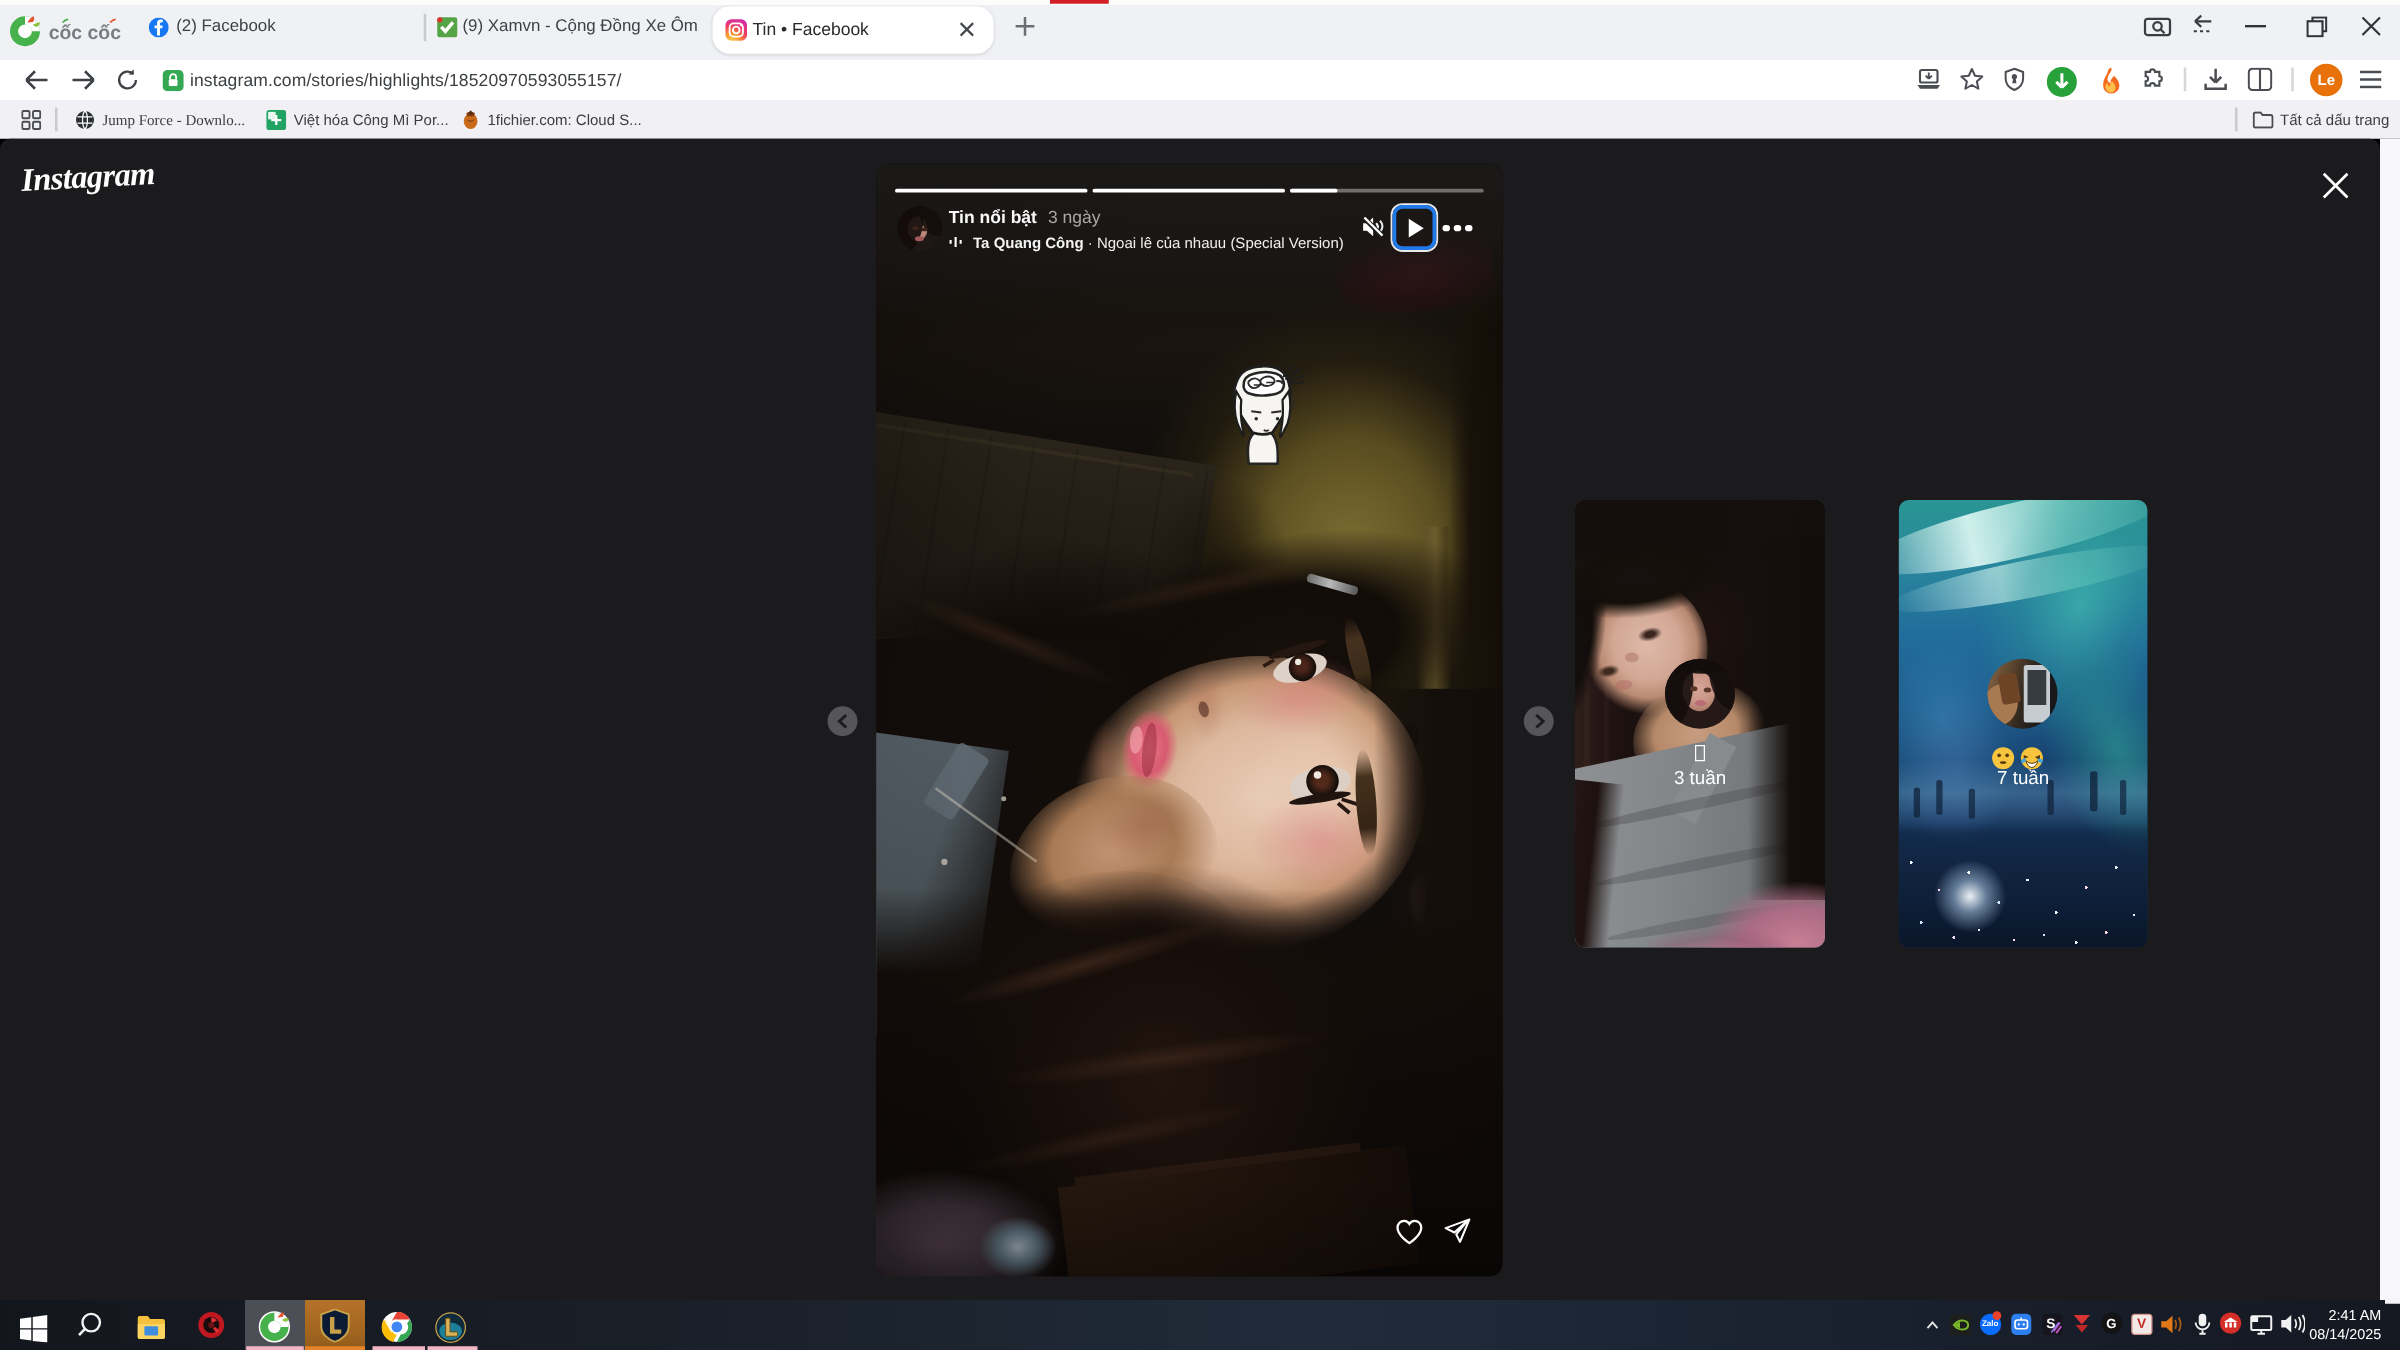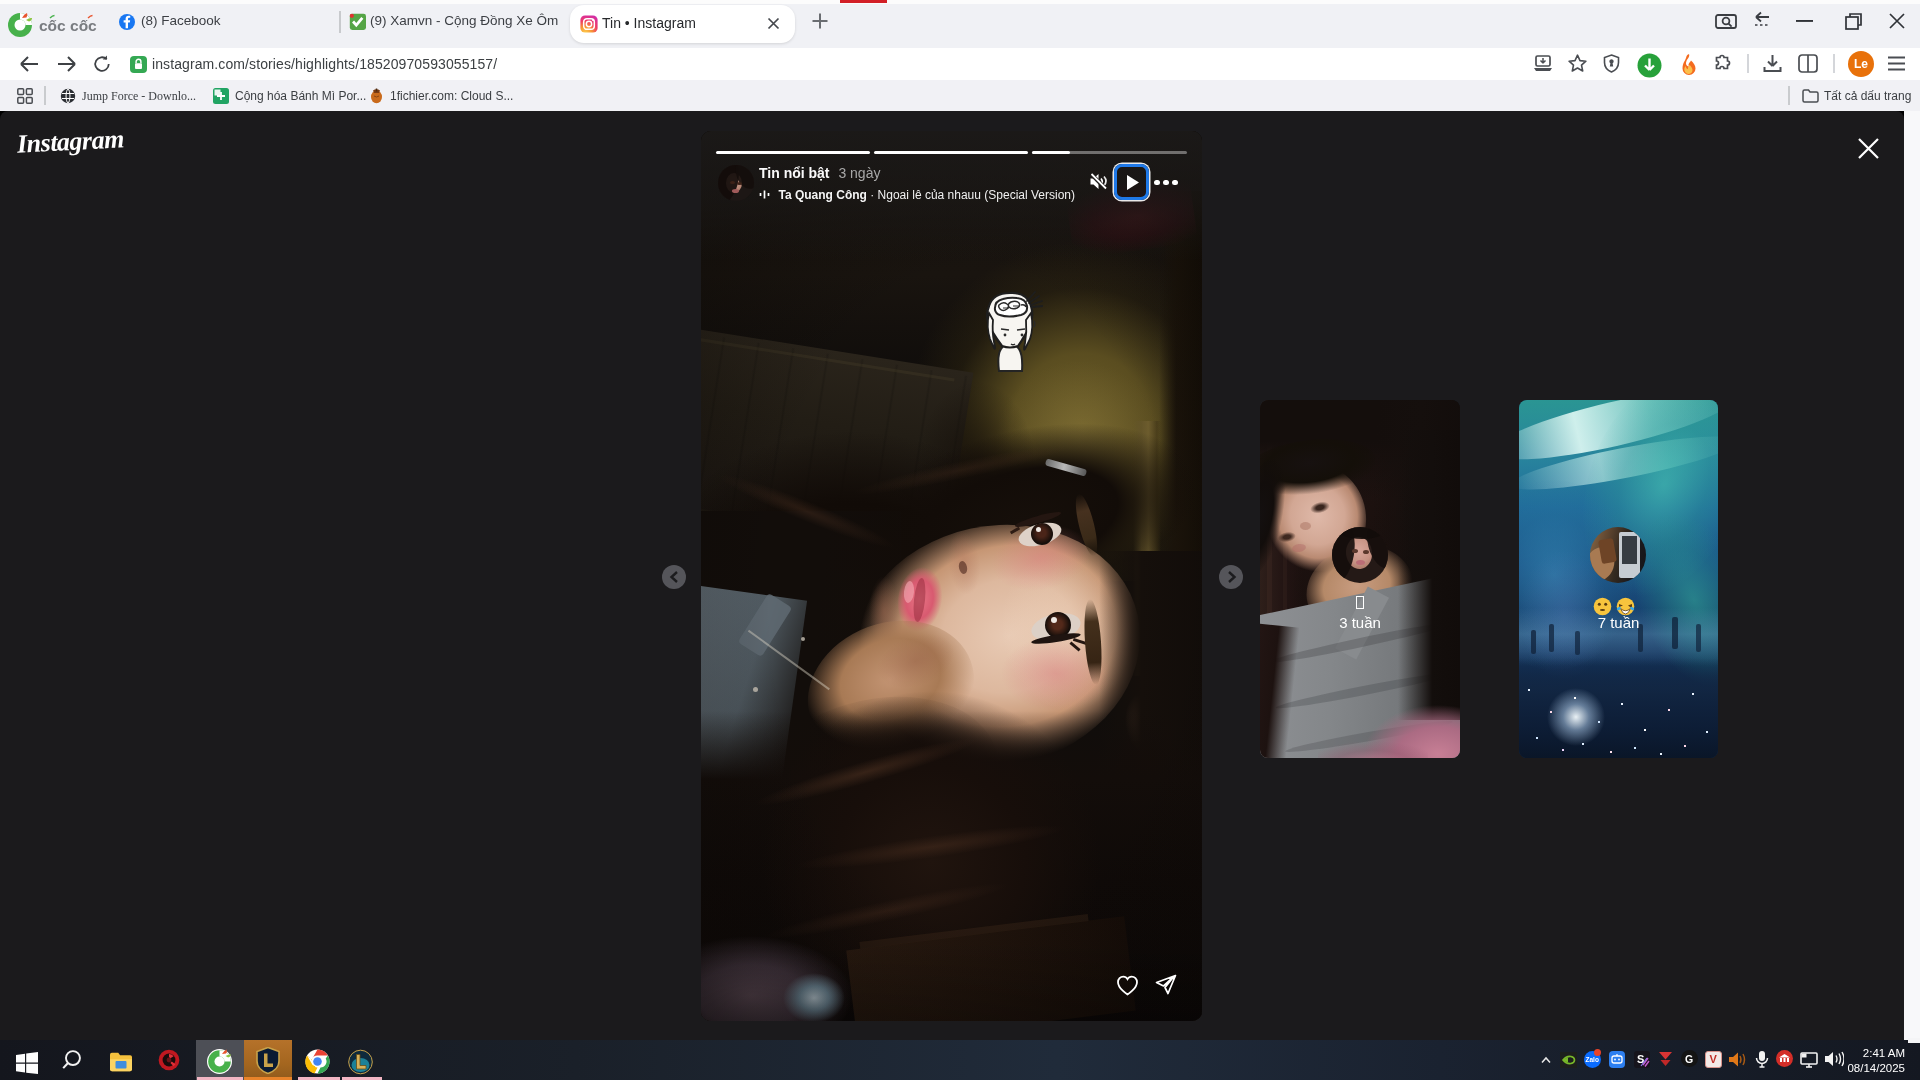--- a/index.html
+++ b/index.html
@@ -54,21 +54,21 @@
  <path d="M16 7 q2 -4 5 -5 q1 2 -0.5 4.5 Z" fill="#e8542e"></path>
  <path d="M20 9 q3.5 -2.5 6 -2 q0 2.5 -3 3.5 Z" fill="#8bc53f"></path>
  <text x="33" y="20" font-size="15.5" font-weight="bold" fill="#797c80" font-family="Liberation Sans">cốc cốc</text>
  <path d="M44 7 q2.5 -2.5 4.5 -2.5" stroke="#47b14b" stroke-width="1.4" fill="none"></path>
  <path d="M82 7 q2.5 -2.5 4.5 -2.5" stroke="#e8542e" stroke-width="1.4" fill="none"></path>
 </svg></div>
 <svg class="abs" style="left:119px;top:14px;" width="16" height="16" viewBox="0 0 19 19">
     <circle cx="9.5" cy="9.5" r="9.5" fill="#1877f2"></circle>
     <path d="M12.8 10.1l.45-2.6H10.7V5.9c0-.75.35-1.4 1.5-1.4h1.15V2.2S12.3 2 11.3 2C9.2 2 7.85 3.25 7.85 5.55V7.5H5.5v2.6h2.35V17h2.85v-6.9z" fill="#fff"></path>
   </svg>
-<div class="abs tabtxt" id="fbtab">(8) Facebook</div>
+<div class="abs tabtxt" id="fbtab">(2) Facebook</div>
 <svg class="abs" style="left:349px;top:13px;" width="17" height="17" viewBox="0 0 21 21">
     <rect x="1" y="1" width="20" height="20" rx="3" fill="#55a546"></rect>
     <path d="M5 10.5l4 4.5 7.5-9" stroke="#fff" stroke-width="3.4" fill="none"></path>
     <circle cx="3.5" cy="3.5" r="2.6" fill="#e03131"></circle>
   </svg>
 <div class="abs tabtxt" id="xamtab">(9) Xamvn - Cộng Đồng Xe Ôm</div>
 <div class="abs tsep" style="left:339px;"></div>
 <div class="abs" id="activetab">
  <svg style="position:absolute;left:10px;top:10px;" width="18" height="18" viewBox="0 0 23 23">
   <defs>
@@ -78,21 +78,21 @@
           <stop offset="0.55" stop-color="#ee3c66"></stop>
           <stop offset="0.8" stop-color="#d62ea0"></stop>
           <stop offset="1" stop-color="#b829c9"></stop>
         </radialGradient>
       </defs>
   <rect x="0.5" y="0.5" width="22" height="22" rx="6" fill="url(#igg)"></rect>
   <rect x="4.7" y="4.7" width="13.6" height="13.6" rx="4.2" fill="none" stroke="#fff" stroke-width="1.9"></rect>
   <circle cx="11.5" cy="11.5" r="3.4" fill="none" stroke="#fff" stroke-width="1.9"></circle>
   <circle cx="16.6" cy="6.5" r="1.3" fill="#fff"></circle>
  </svg>
- <span class="title">Tin • Instagram</span>
+ <span class="title">Tin • Facebook</span>
  <svg style="position:absolute;left:196px;top:11px;" width="15" height="15" viewBox="0 0 15 15">
       <path d="M2.5 2.5l10 10M12.5 2.5l-10 10" stroke="#45484d" stroke-width="1.7"></path>
     </svg>
 </div>
 <svg class="abs" style="left:811px;top:12px;" width="18" height="18" viewBox="0 0 18 18">
     <path d="M9 1.5v15M1.5 9h15" stroke="#6a6d71" stroke-width="2"></path>
   </svg>
 
 <svg class="abs" style="left:1714px;top:12px;" width="24" height="20" viewBox="0 0 24 20">
     <rect x="2" y="3" width="20" height="13" rx="2" fill="none" stroke="#3a3d42" stroke-width="1.8"></rect>
@@ -181,21 +181,21 @@
 <svg class="abs" style="left:60px;top:88px;" width="16" height="16" viewBox="0 0 16 16">
     <circle cx="8" cy="8" r="7.2" fill="#2b2e33"></circle>
     <path d="M2 5.5h12M2 10.5h12M8 .8c-2.6 2-2.6 12.4 0 14.4M8 .8c2.6 2 2.6 12.4 0 14.4" stroke="#fff" stroke-width="1" fill="none"></path>
   </svg>
 <div class="abs bktxt" style="left:82px;top:89px;font-family:Liberation Serif, serif;">Jump Force - Downlo...</div>
 <svg class="abs" style="left:213px;top:88px;" width="16" height="16" viewBox="0 0 16 16">
     <rect width="16" height="16" rx="2.5" fill="#21a463"></rect>
     <path d="M4 8h8M8 4v8" stroke="#fff" stroke-width="1.8"></path>
     <rect x="1.5" y="1.5" width="6" height="6" fill="#fff" opacity="0.9"></rect>
   </svg>
-<div class="abs bktxt" style="left:235px;top:89px;">Cộng hóa Bánh Mì Por...</div>
+<div class="abs bktxt" style="left:235px;top:89px;">Việt hóa Công Mì Por...</div>
 <svg class="abs" style="left:368px;top:87px;" width="17" height="17" viewBox="0 0 17 17">
     <ellipse cx="8.5" cy="10" rx="5.5" ry="6.2" fill="#c96a1b"></ellipse>
     <path d="M5 3.5q3.5-2.5 7 0l-1 2.5h-5z" fill="#7a3b12"></path>
     <path d="M8.5 1.5v3" stroke="#4a2a10" stroke-width="1.5"></path>
     <path d="M6 9q2.5 2 5 0" stroke="#8a4514" stroke-width="1" fill="none"></path>
   </svg>
 <div class="abs bktxt" style="left:390px;top:89px;">1fichier.com: Cloud S...</div>
 <div class="abs" style="left:1788px;top:86px;width:1.5px;height:19px;background:#c9cbce;"></div>
 <svg class="abs" style="left:1802px;top:89px;" width="17" height="14" viewBox="0 0 17 14">
     <path d="M1 2.5a1.5 1.5 0 0 1 1.5-1.5h4l1.5 2h6.5A1.5 1.5 0 0 1 16 4.5v7a1.5 1.5 0 0 1-1.5 1.5h-12A1.5 1.5 0 0 1 1 11.5z" fill="none" stroke="#4a4d52" stroke-width="1.5"></path>

